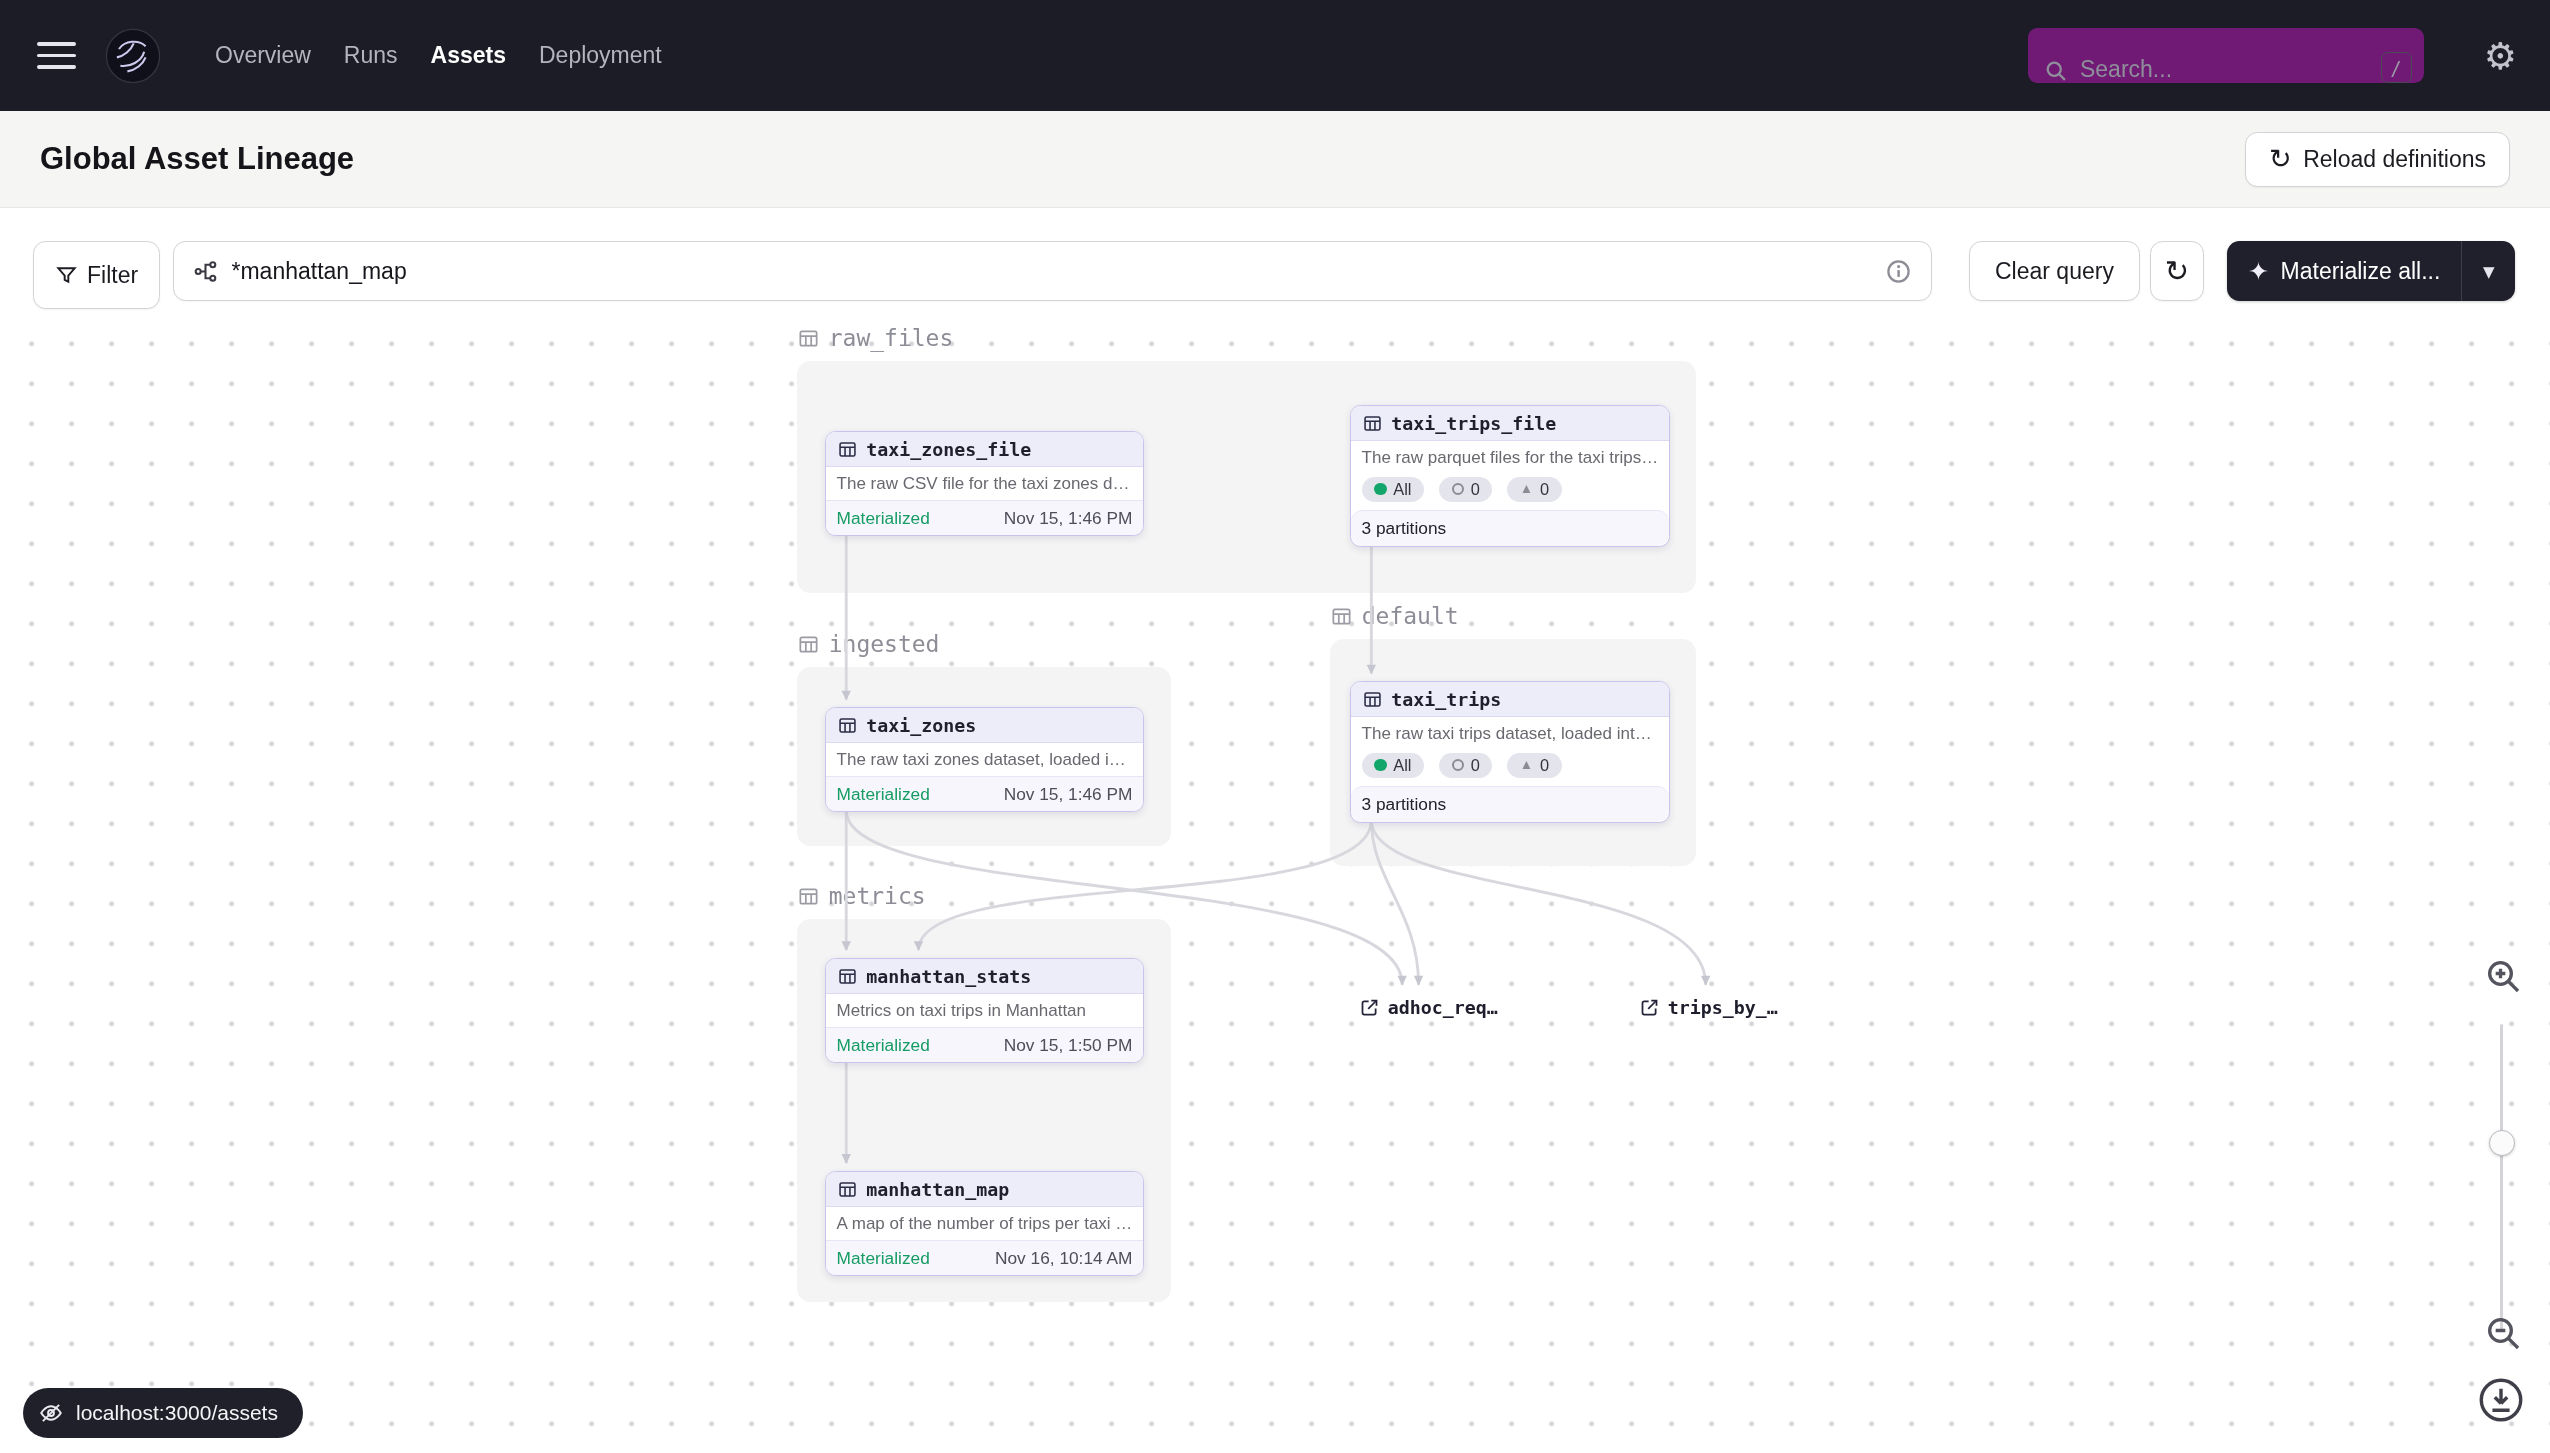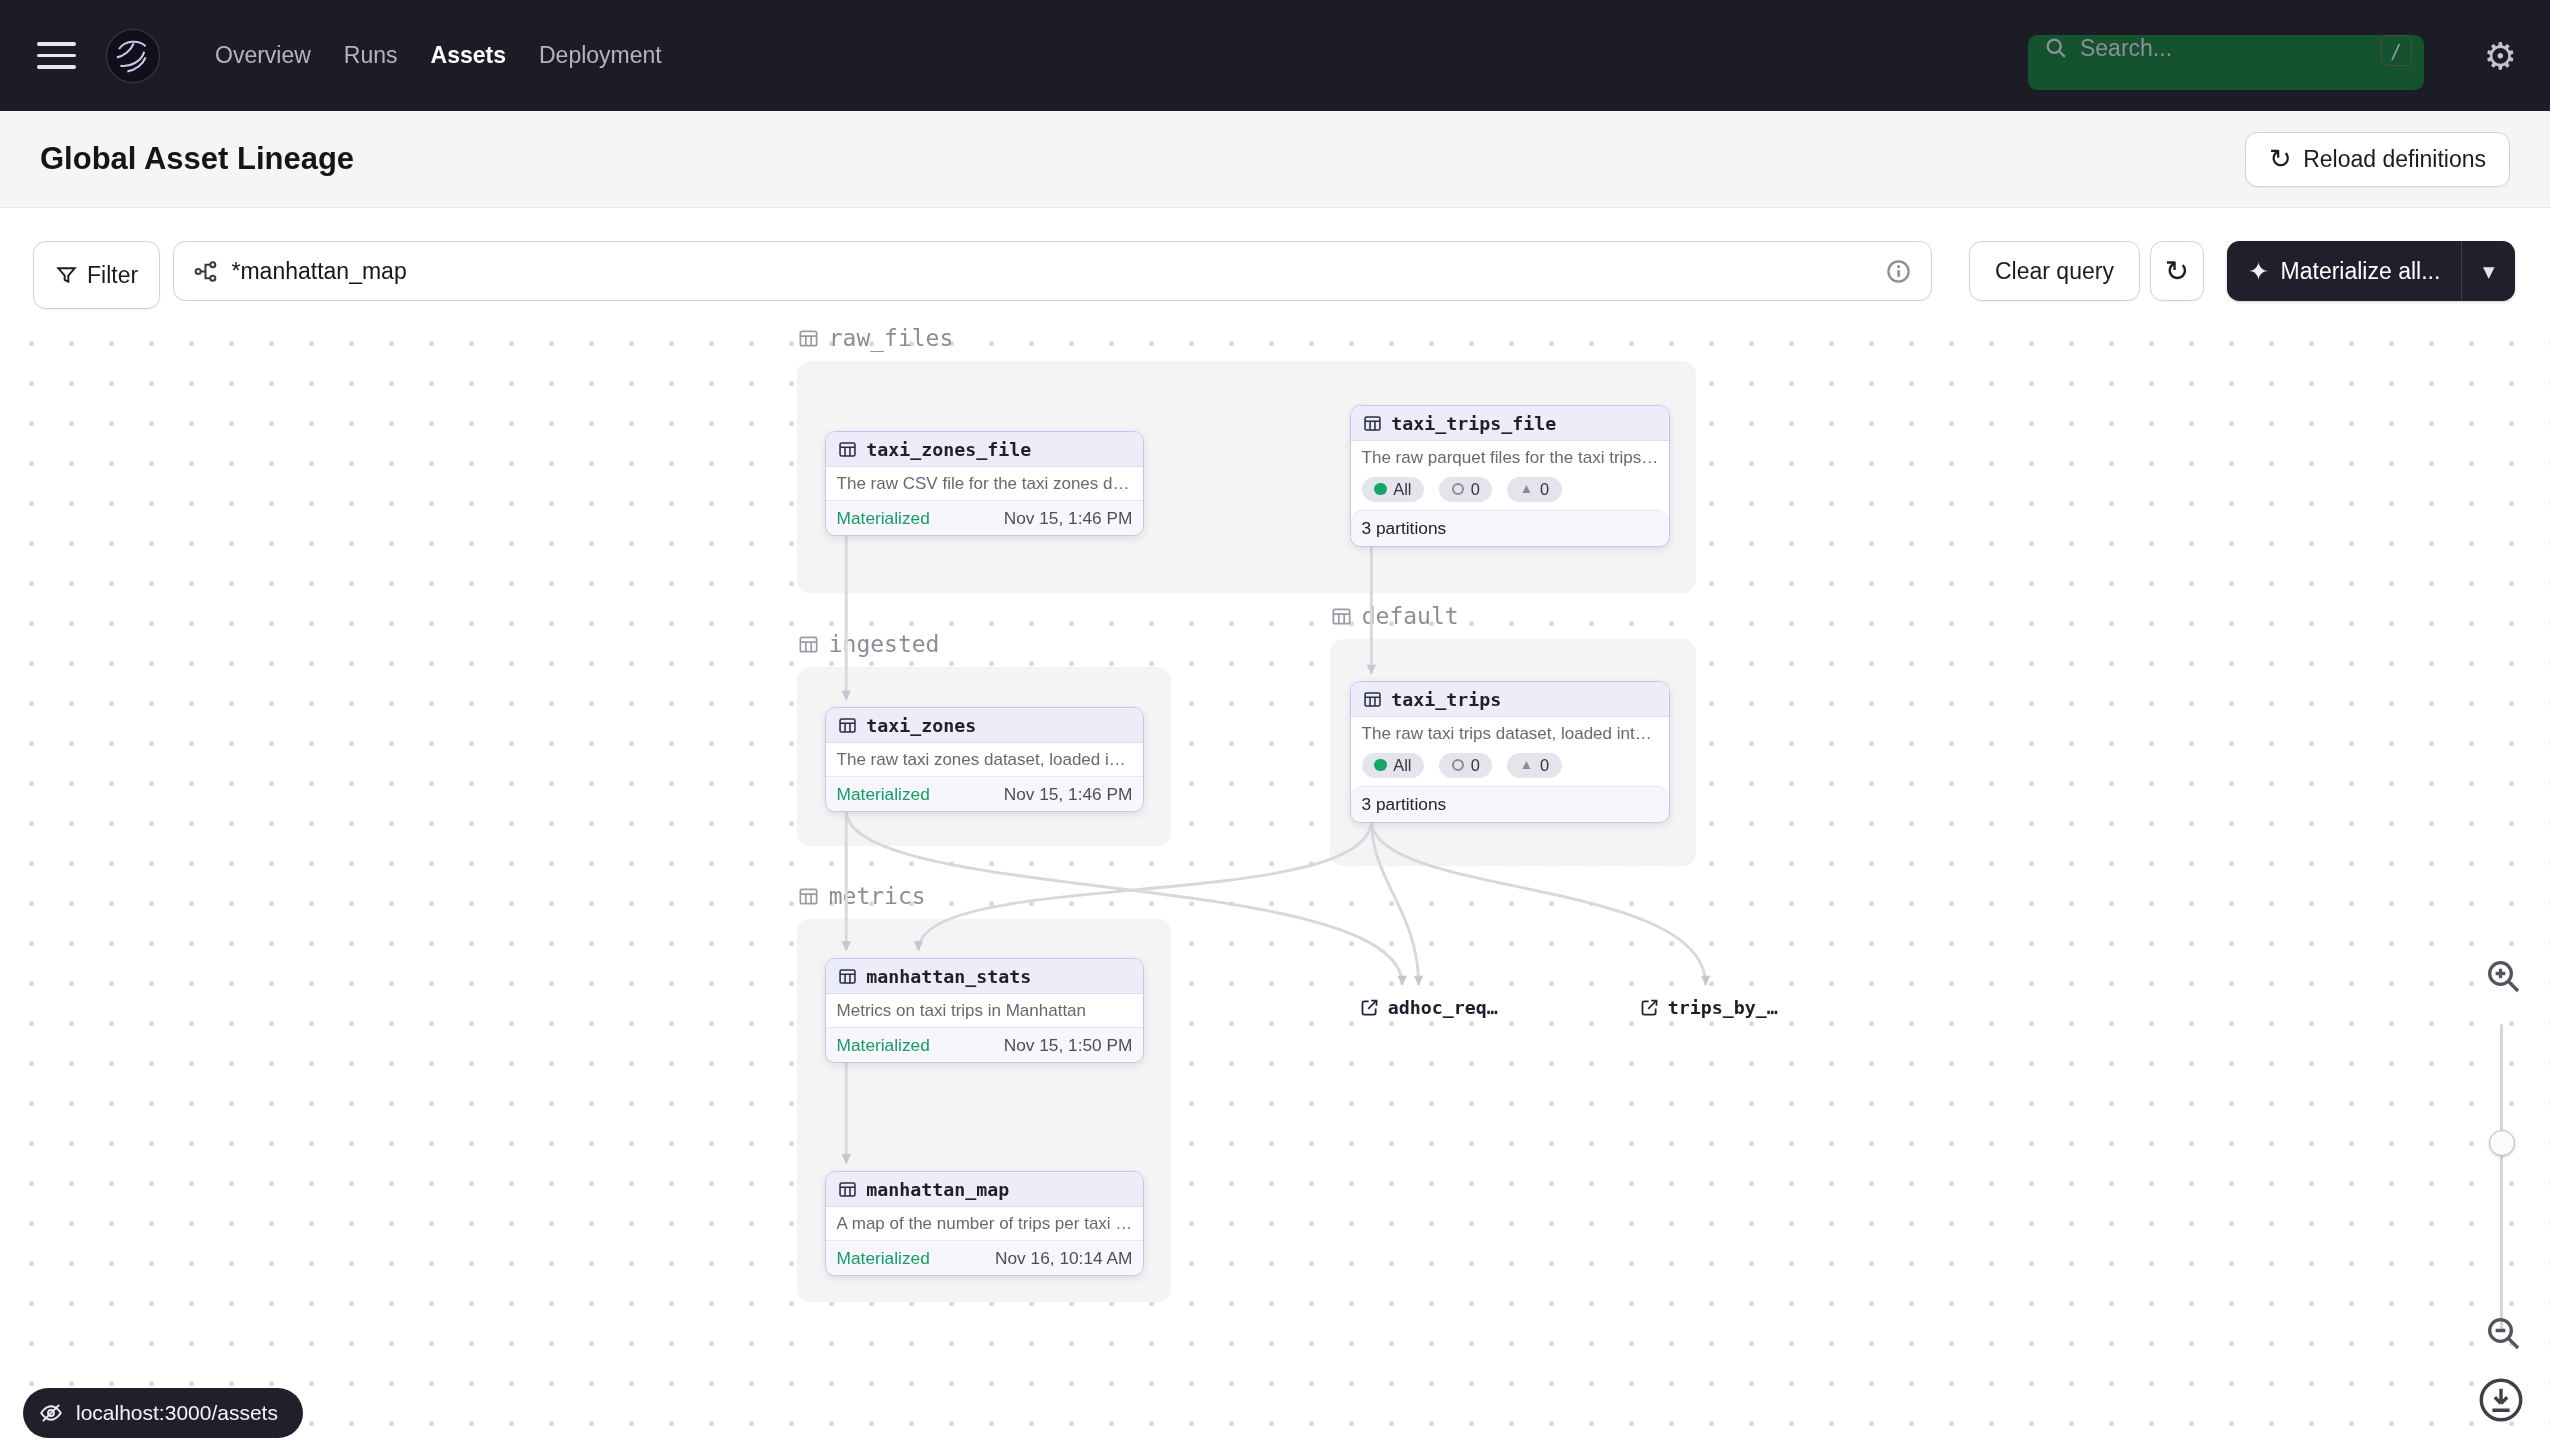--- a/index.html
+++ b/index.html
@@ -15,22 +15,22 @@
   
   .topnav { position: absolute; top: 0; left: 0; width: 100%; height: 111px;
     background: #1c1c26; display: flex; align-items: center; z-index: 10; }
   .hamburger { margin-left: 37px; width: 39px; height: 27px; display: flex;
     flex-direction: column; justify-content: space-between; cursor: pointer; }
   .hamburger span { display: block; height: 3.9px; border-radius: 1.9px; background: #e6e6ee; }
   .logo { margin-left: 29px; width: 56px; height: 56px; cursor: pointer; }
   .navlinks { margin-left: 54px; display: flex; gap: 33px; font-size: 23px; align-items: center; }
   .navlink { color: #b4b4c0; cursor: pointer; }
   .navlink.active { color: #ffffff; font-weight: 700; }
-  .search { position: absolute; right: 126px; top: 35px; width: 396px; height: 55px;
-    background: #14532d; border-radius: 9.6px; display: flex; align-items: flex-start;
+  .search { position: absolute; right: 126px; top: 28px; width: 396px; height: 55px;
+    background: #701a75; border-radius: 9.6px; display: flex; align-items: flex-end;
     padding: 0 12.5px 0 15.4px; gap: 11.6px; }
   .search .sic { width: 25px; height: 25px; color: #8f8f9b; flex: none; }
   .search input { flex: 1; min-width: 0; background: transparent; border: none; outline: none;
     color: #e8e8ee; font-size: 23px; }
   .search input::placeholder { color: #8f8f9b; }
   .kbd { width: 31px; height: 31px; border: 1.4px solid #4a4a57; border-radius: 6.7px;
     color: #9b9ba7; font-size: 19px; display: flex; align-items: center; justify-content: center; flex: none; }
   .gear { position: absolute; right: 33px; top: 50%; transform: translateY(-50%);
     color: #c3c3cd; font-size: 37px; line-height: 1; cursor: pointer; }
 

